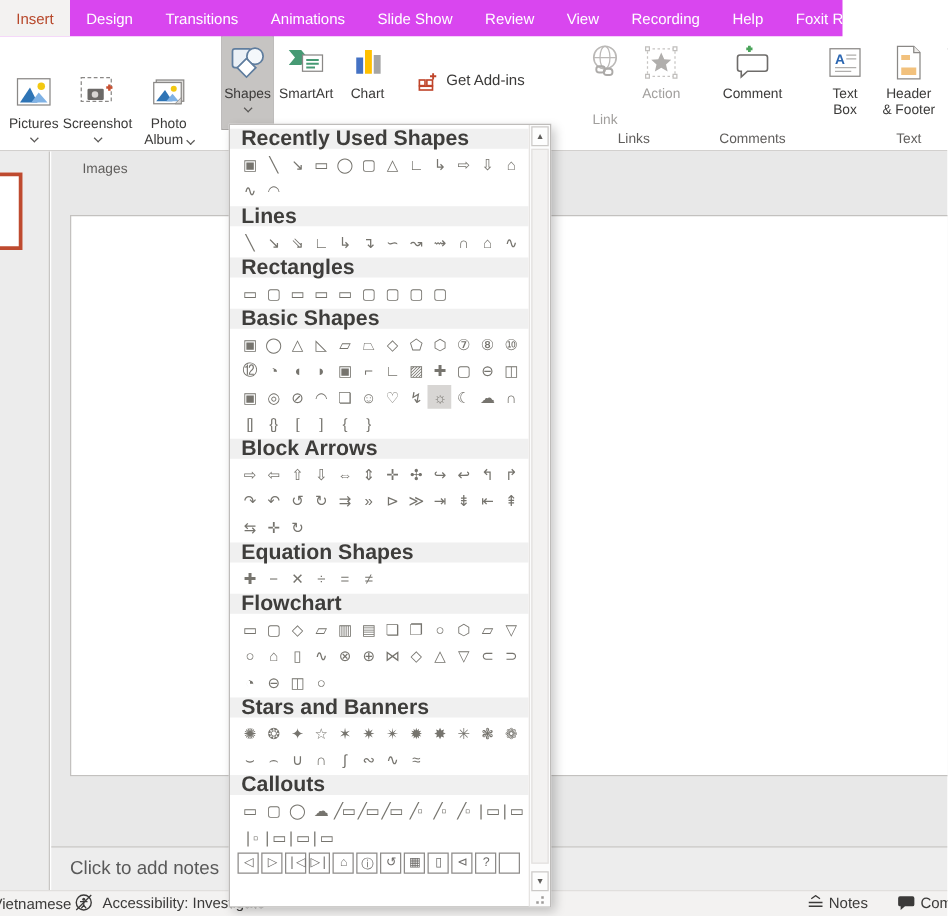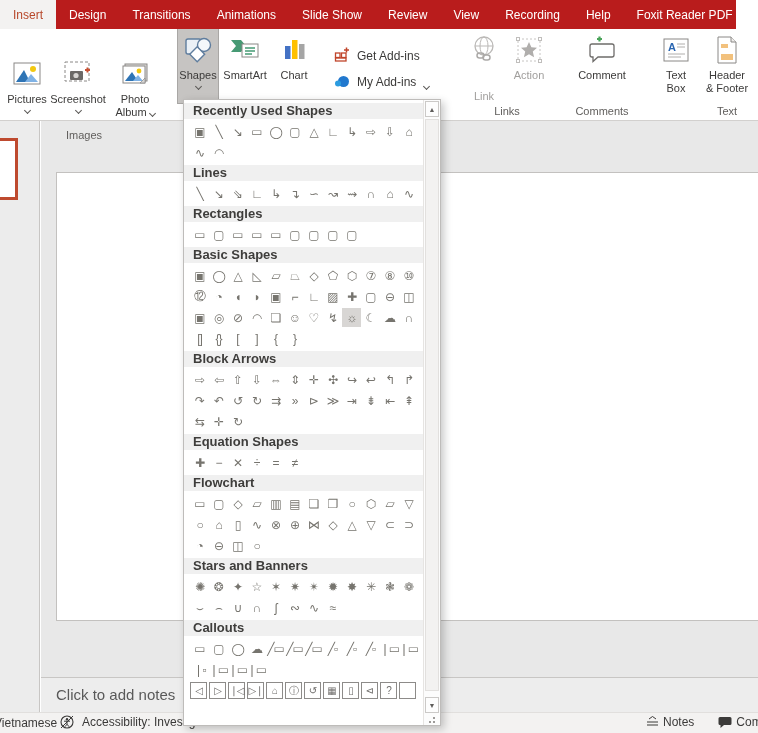--- a/index.html
+++ b/index.html
@@ -1,38 +1,38 @@
 <!DOCTYPE html>
 <html><head>
 <meta charset="utf-8">
 <style>
   * { margin:0; padding:0; box-sizing:border-box; }
   html,body { width:758px; height:733px; overflow:hidden; }
   body { position:relative; font-family:"Liberation Sans","DejaVu Sans",sans-serif; background:#fff; color:#262626; }
 
   
-  .tabbar { position:absolute; top:0; left:0; width:736px; height:29px; background:#b91c1c; display:flex; align-items:stretch; z-index:10; }
+  .tabbar { position:absolute; top:0; left:0; width:674px; height:29px; background:#d946ef; display:flex; align-items:stretch; z-index:10; }
   .tab { color:#fff; font-size:12px; padding:0 13px; display:flex; align-items:center; cursor:default; white-space:nowrap; }
   .tab.selected { background:#F3F2F1; color:#B7472A; }
   .tab-circle { position:absolute; left:748px; top:6px; width:17px; height:17px; border:2px solid #fff; border-radius:50%; }
 
   
   .ribbon { position:absolute; top:29px; left:0; width:758px; height:92px; background:#fff; border-bottom:1px solid #D2D0CE; z-index:5; }
   .ribbon-inner { display:flex; height:100%; padding-left:4px; }
   .rgroup { position:relative; display:flex; align-items:flex-start; height:100%; }
   .grouplabel { position:absolute; bottom:3px; left:0; width:100%; text-align:center; font-size:11px; color:#605E5C; }
   .vsep { width:1px; background:#DCDAD8; margin:4px 7px; height:82px; align-self:flex-start; }
   .bigbtn { display:flex; flex-direction:column; align-items:center; padding-top:5px; height:74px; }
   .bigbtn .ic { height:32px; display:flex; align-items:center; justify-content:center; }
   .bigbtn .lbl { font-size:11px; line-height:13px; color:#3B3A39; text-align:center; margin-top:3px; white-space:nowrap; }
   .bigbtn.pressed { background:#C6C4C2; outline:1px solid #A9A7A5; }
   .bigbtn.disabled .lbl { color:#A19F9D; }
   .chev { display:inline-block; width:5px; height:5px; border-right:1.3px solid #5A5856; border-bottom:1.3px solid #5A5856; transform:rotate(45deg); margin-top:2px; }
   .addins-col { display:flex; flex-direction:column; padding-top:8px; width:118px; }
-  .smallbtn { display:flex; align-items:flex-end; height:26px; font-size:12px; color:#3B3A39; padding-left:4px; white-space:nowrap; }
+  .smallbtn { display:flex; align-items:flex-start; height:26px; font-size:12px; color:#3B3A39; padding-left:4px; white-space:nowrap;margin-top:20px; }
   .smallbtn .sic { width:17px; height:17px; margin-right:6px; display:flex; align-items:center; }
   .smallbtn .chev { margin-left:8px; margin-top:0; }
 
   
   .thumbs { position:absolute; left:0; top:121px; width:40px; height:591px; background:#ECECEC; border-right:1px solid #C8C6C4; }
   .thumb { position:absolute; left:-7px; top:17px; width:25px; height:62px; background:#fff; border:3px solid #BE4A2F; }
   .canvas { position:absolute; left:41px; top:121px; width:717px; height:556px; background:#E8E8E8; }
   .slide { position:absolute; left:15px; top:51px; width:712px; height:449px; background:#fff; border:1px solid #C3C1BF; }
   .notes { position:absolute; left:41px; top:677px; width:717px; height:35px; background:#EDEDED; border-top:1px solid #C8C6C4; }
   .notes-text { margin:8px 0 0 15px; font-size:15px; color:#595959; }
@@ -41,21 +41,21 @@
   .statusbar { position:absolute; left:0; top:712px; width:758px; height:21px; background:#F3F2F1; border-top:1px solid #E1DFDD; font-size:12px; color:#3B3A39; z-index:6; }
   .sb-lang { position:absolute; left:-6px; top:3px; }
   .sb-acc { position:absolute; left:60px; top:2px; display:flex; align-items:center; gap:4px; white-space:nowrap; }
   .sb-right { position:absolute; left:646px; top:2px; display:flex; align-items:center; white-space:nowrap; }
   .sb-right .gap { width:24px; }
   .sb-ic { display:flex; align-items:center; margin-right:4px; }
 
   
   .dropdown { position:absolute; left:183px; top:99px; width:258px; height:627px; background:#fff; border:1px solid #BEBCBA; box-shadow:3px 3px 8px rgba(0,0,0,.22); z-index:50; display:flex; }
   .dd-content { flex:1; overflow:hidden; padding-top:1px; }
-  .dd-header { height:16px; line-height:16px; background:#F0F0F0; color:#3E3D3B; font-weight:bold; font-size:13px; padding-left:9px; margin:2px 0; }
+  .dd-header { height:16px; line-height:16px; background:#F0F0F0; color:#3E3D3B; font-weight:bold; font-size:17px; padding-left:9px; margin:2px 0; }
   .dd-row { display:flex; padding:1px 0 1px 6px; }
   .shape-cell { width:19px; height:19px; display:flex; align-items:center; justify-content:center; font-size:12px; color:#76746E; letter-spacing:-1px; cursor:default; }
   .shape-cell.hl { background:#D8D6D4; }
   .shape-cell.ab { width:17px; height:17px; border:1px solid #8D8B89; margin:1px 2px 1px 0; font-size:10px; color:#6E6C6A; }
   .dd-scroll { width:17px; border-left:1px solid #E6E4E2; position:relative; background:#FCFCFC; }
   .sb-btn { position:absolute; left:1px; width:14px; height:16px; border:1px solid #CBC9C7; background:#FDFDFD; color:#5F5D5B; font-size:7px; display:flex; align-items:center; justify-content:center; }
   .sb-up { top:1px; } .sb-down { bottom:12px; }
   .sb-thumb { position:absolute; left:1px; top:19px; width:14px; height:572px; background:#F3F2F1; border:1px solid #E2E0DE; }
   .dd-grip { position:absolute; right:2px; bottom:2px; width:9px; height:9px; }
   .dd-grip::before { content:""; position:absolute; left:0; bottom:0; width:2px; height:2px; background:#9D9B99; box-shadow:4px 0 #9D9B99, 4px -4px #9D9B99; }

